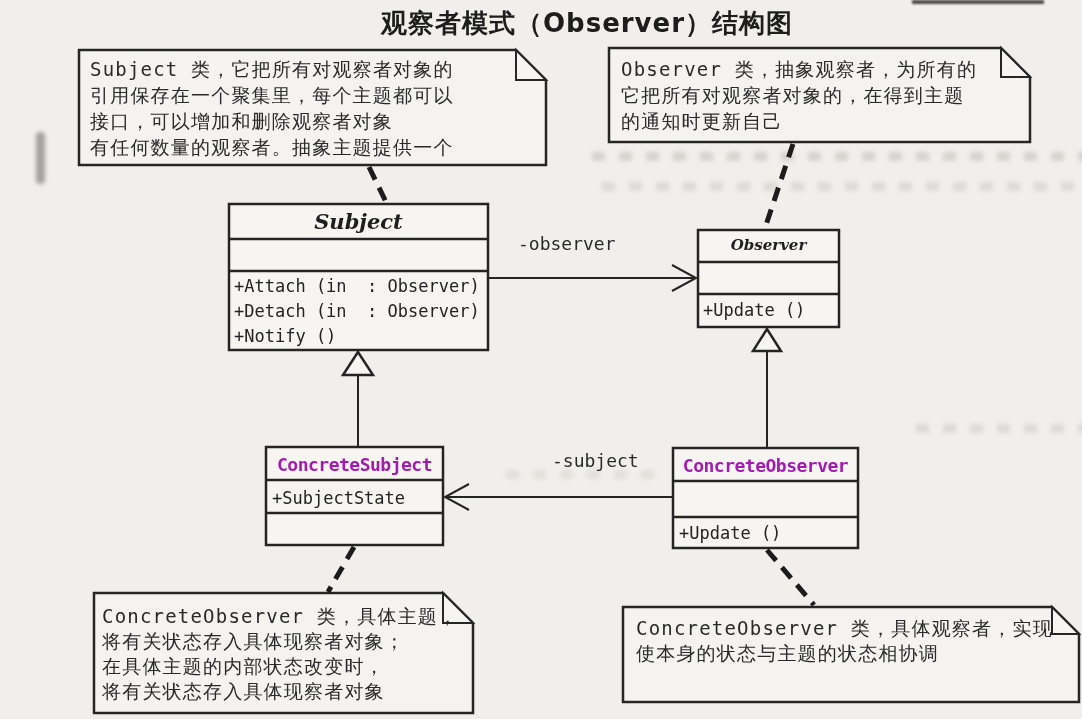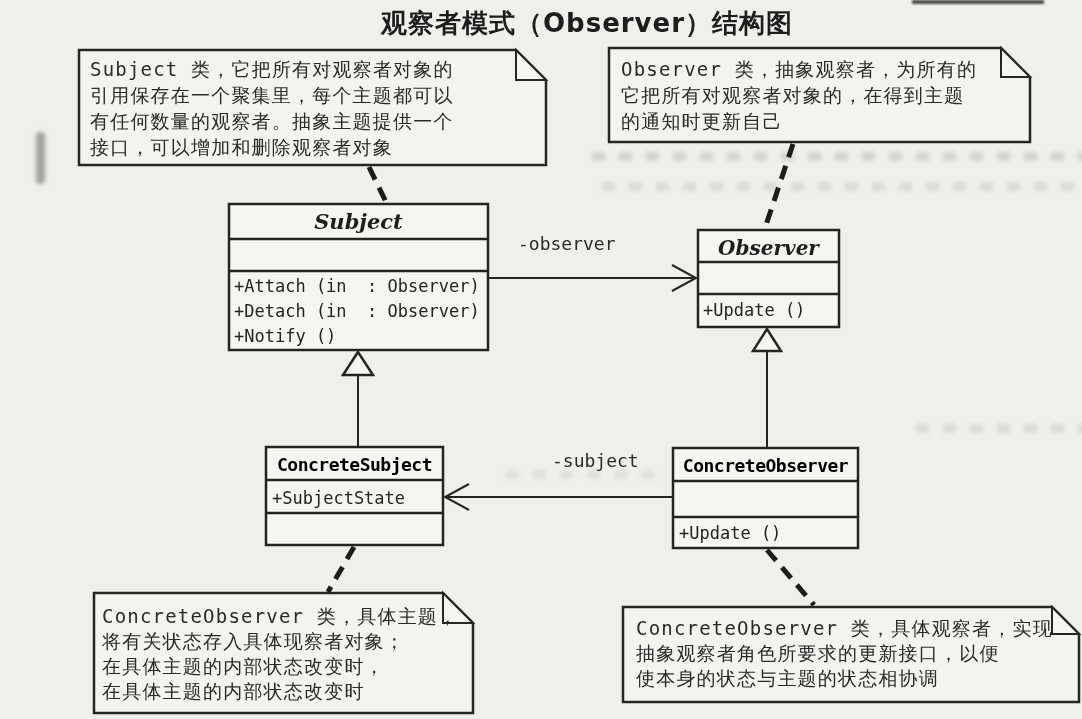--- a/index.html
+++ b/index.html
@@ -27,21 +27,21 @@
   .note-text{line-height:26px;font-size:19px;letter-spacing:1.2px;color:#2a2a2a;}
   .note-text div{white-space:pre;}
   
   .cls-name-abstract{
     font-family:"DejaVu Serif", serif;
     font-style:italic;font-weight:bold;color:#1e1e1e;
     text-align:center;white-space:pre;
   }
   .cls-name-concrete{
     font-family:"DejaVu Sans Mono", monospace;
-    font-weight:bold;color:#000000;text-align:center;white-space:pre;
+    font-weight:bold;color:#a21caf;text-align:center;white-space:pre;
     letter-spacing:-0.5px;
   }
   .members{font-size:17px;line-height:25px;color:#232323;}
   .members div{white-space:pre;}
   .assoc-label{font-size:18px;color:#2a2a2a;white-space:pre;}
   
   .smudge{
     position:absolute;height:9px;opacity:.55;filter:blur(2px);
     background:repeating-linear-gradient(90deg, rgba(150,148,142,.55) 0 13px, rgba(0,0,0,0) 13px 27px);
   }
@@ -142,51 +142,50 @@
     </g>
   </svg>
 
   <div id="textlayer">
 
     <div class="abs page-title">观察者模式（Observer）结构图</div>
 
     <div class="abs note-text" style="left:54px;top:56px;width:440px;">
       <div>Subject 类，它把所有对观察者对象的</div>
       <div>引用保存在一个聚集里，每个主题都可以</div>
+      <div>接口，可以增加和删除观察者对象</div>
       <div>有任何数量的观察者。抽象主题提供一个</div>
-      <div>接口，可以增加和删除观察者对象</div>
     </div>
 
     <div class="abs note-text" style="left:585px;top:56px;width:390px;">
       <div>Observer 类，抽象观察者，为所有的</div>
       <div>它把所有对观察者对象的，在得到主题</div>
       <div>的通知时更新自己</div>
     </div>
 
     <div class="abs note-text" style="left:66px;top:604px;width:360px;line-height:25px;">
       <div>ConcreteObserver 类，具体主题，</div>
       <div>将有关状态存入具体现察者对象；</div>
       <div>在具体主题的内部状态改变时，</div>
-      <div>在具体主题的内部状态改变时</div>
+      <div>将有关状态存入具体现察者对象</div>
     </div>
 
     <div class="abs note-text" style="left:600px;top:616px;width:430px;line-height:25px;">
       <div>ConcreteObserver 类，具体观察者，实现</div>
-      <div>抽象观察者角色所要求的更新接口，以便</div>
       <div>使本身的状态与主题的状态相协调</div>
     </div>
 
     <div class="abs cls-name-abstract" style="left:193px;top:209px;width:259px;font-size:21px;">Subject</div>
     <div class="abs members" style="left:198px;top:274px;">
       <div>+Attach (in  : Observer)</div>
       <div>+Detach (in  : Observer)</div>
       <div>+Notify ()</div>
     </div>
 
-    <div class="abs cls-name-abstract" style="left:662px;top:236px;width:141px;font-size:20px;">Observer</div>
+    <div class="abs cls-name-abstract" style="left:662px;top:236px;width:141px;font-size:15px;">Observer</div>
     <div class="abs members" style="left:667px;top:298px;">
       <div>+Update ()</div>
     </div>
 
     <div class="abs cls-name-concrete" style="left:230px;top:454px;width:177px;font-size:18px;">ConcreteSubject</div>
     <div class="abs members" style="left:236px;top:486px;">
       <div>+SubjectState</div>
     </div>
 
     <div class="abs cls-name-concrete" style="left:637px;top:455px;width:185px;font-size:18px;">ConcreteObserver</div>

